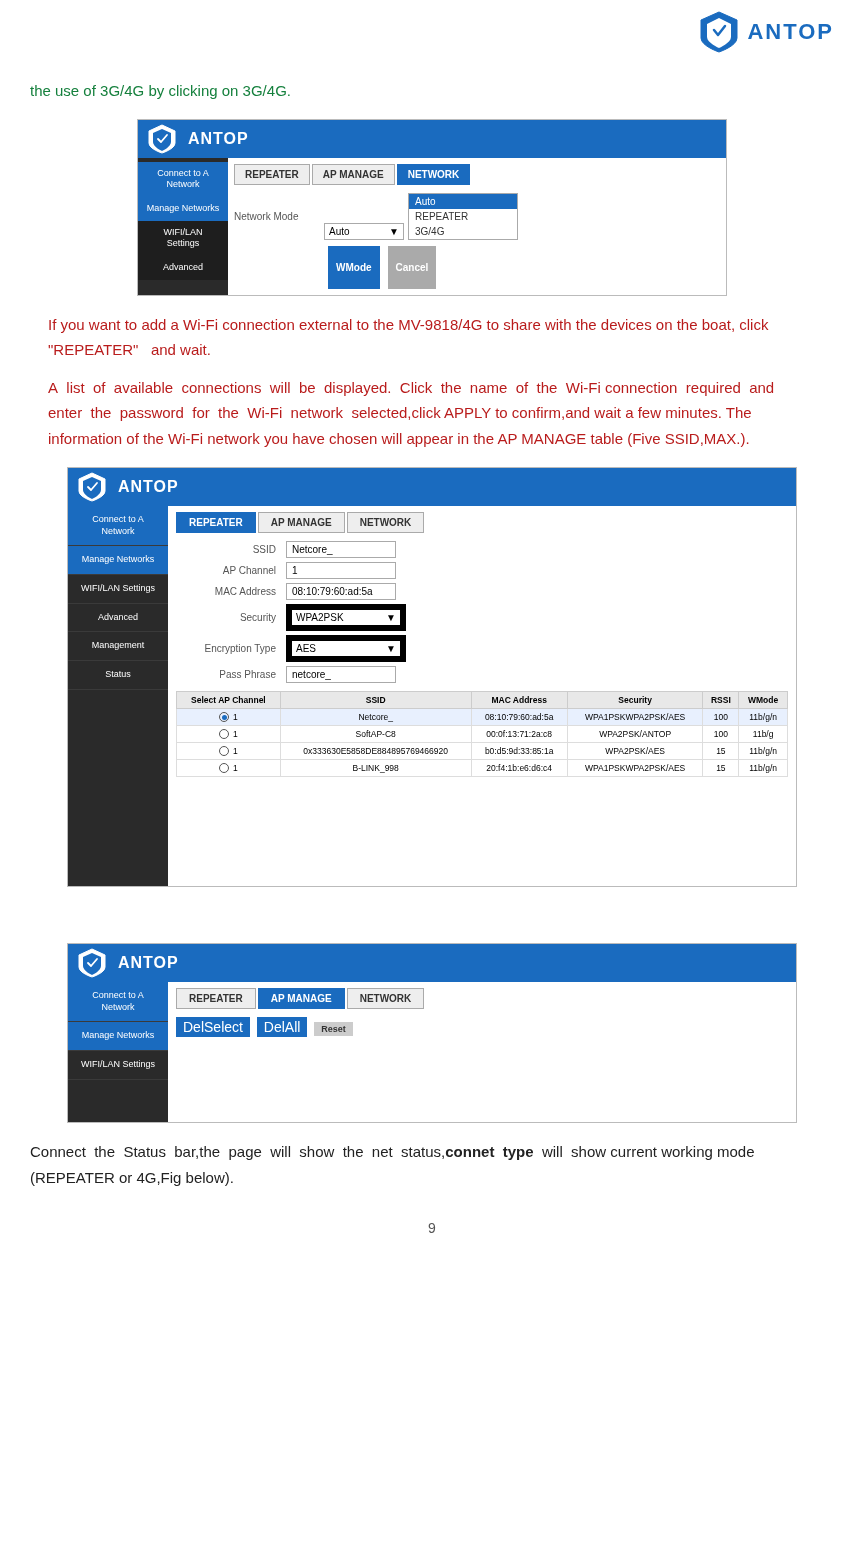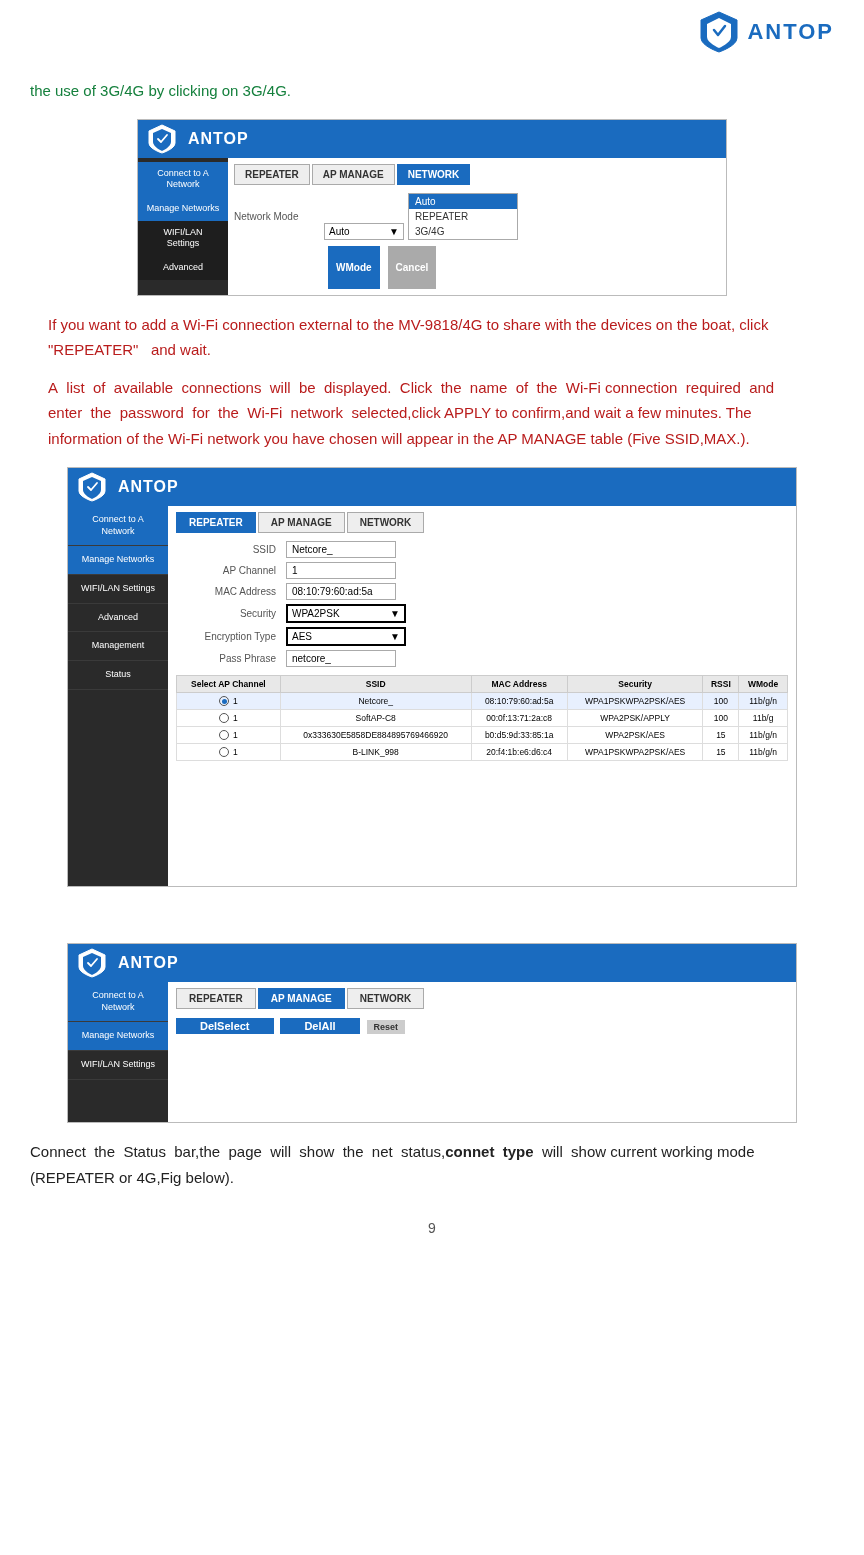--- a/index.html
+++ b/index.html
@@ -243,21 +243,21 @@
     .form-val {
       border: 1px solid #aaa;
       padding: 2px 5px;
       font-size: 10px;
       min-width: 110px;
       background: #fff;
     }
     .form-select {
       display: flex;
       align-items: center;
-      border: 2px solid #000000;
+      border: 6px solid #000000;
       padding: 2px 4px;
       font-size: 10px;
       min-width: 120px;
       background: #fff;
       justify-content: space-between;
     }
 
     
     .ap-table {
       width: 100%;
@@ -330,23 +330,23 @@
     .manage-table td {
       padding: 3px 6px;
       border: 1px solid #ddd;
       text-align: center;
     }
 
     .btn-del {
       background: #1a6bbf;
       color: #fff;
       border: none;
-      padding: 2px 24px;
-      font-size: 11px;
-      font-weight: bold;
+      padding: 2px 7px;
+      font-size: 14px;
+      font-weight: normal;
       margin-right: 3px;
     }
     .btn-reset {
       background: #ccc;
       color: #333;
       border: none;
       padding: 2px 7px;
       font-size: 9px;
       font-weight: bold;
     }
@@ -541,21 +541,21 @@
           </tr>
           <tr>
             <td>
               <div style="display:flex;align-items:center;justify-content:center;gap:4px;">
                 <div class="radio-btn"></div>
                 <span>1</span>
               </div>
             </td>
             <td>SoftAP-C8</td>
             <td>00:0f:13:71:2a:c8</td>
-            <td>WPA2PSK/APPLY</td>
+            <td>WPA2PSK/ANTOP</td>
             <td>100</td>
             <td>11b/g</td>
           </tr>
           <tr>
             <td>
               <div style="display:flex;align-items:center;justify-content:center;gap:4px;">
                 <div class="radio-btn"></div>
                 <span>1</span>
               </div>
             </td>

